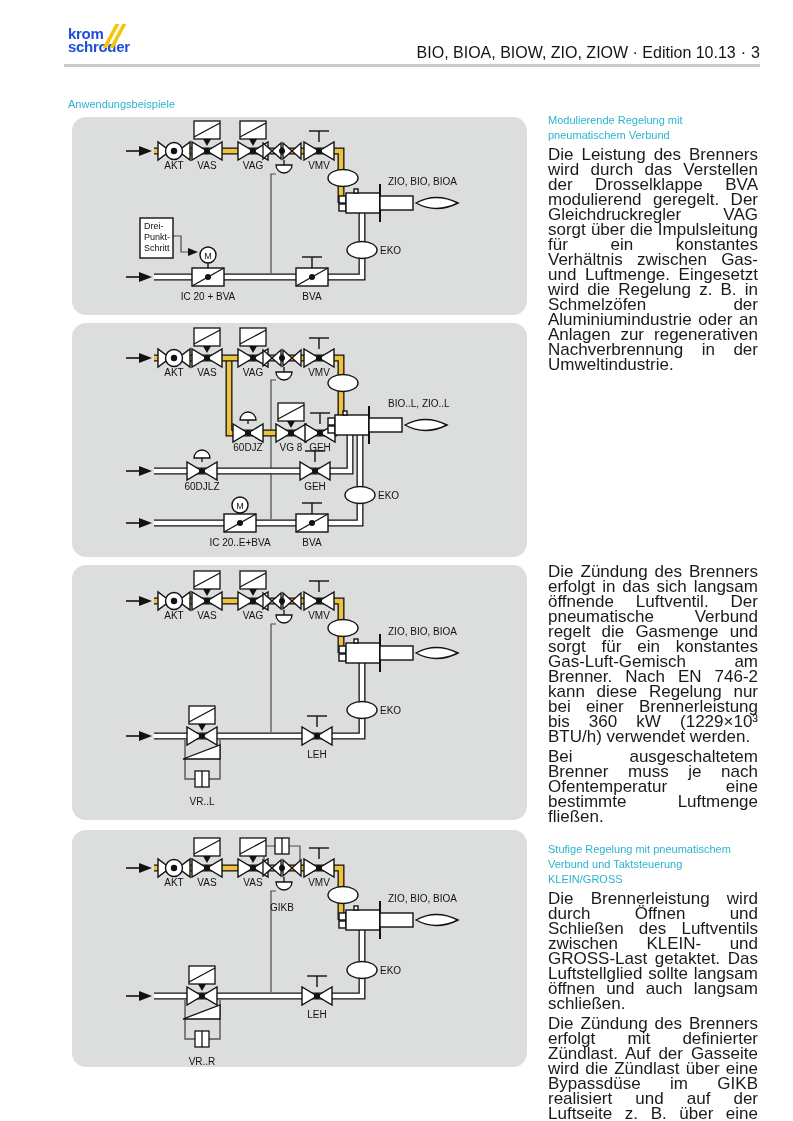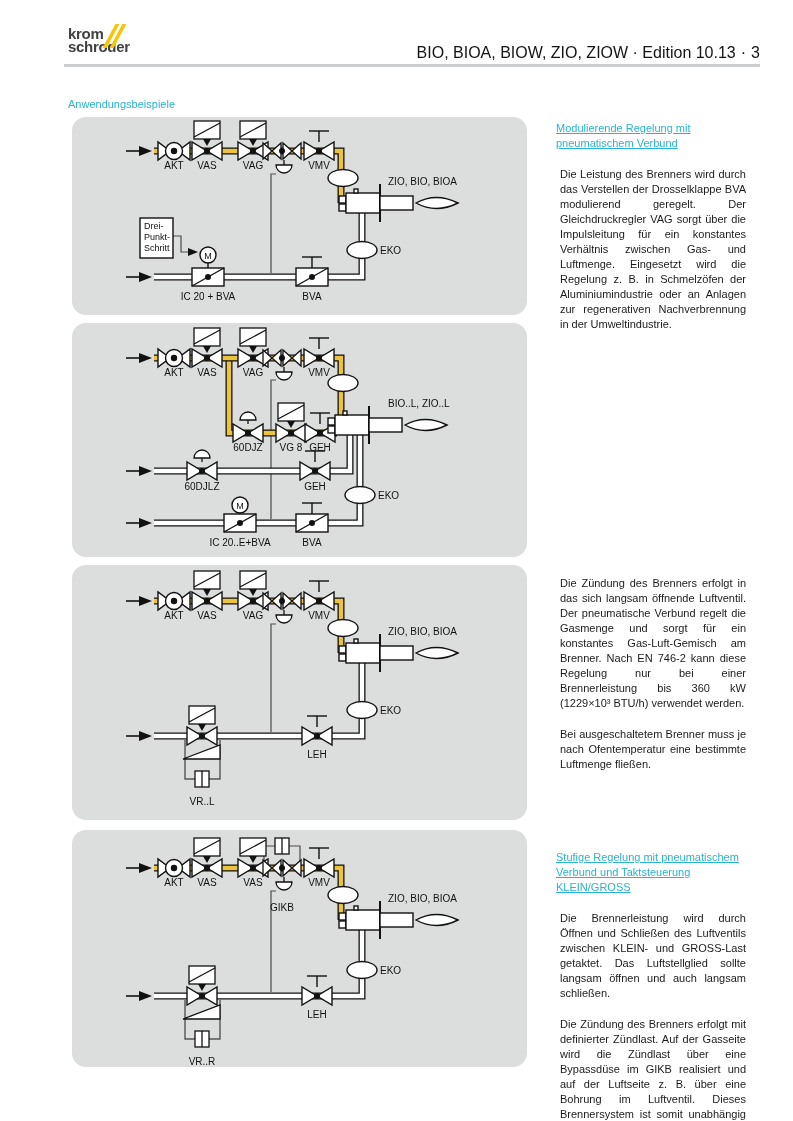--- a/index.html
+++ b/index.html
@@ -3,43 +3,43 @@
 <meta charset="utf-8">
 <style>
   html,body { margin:0; padding:0; background:#888; }
   .page {
     position:relative; width:793px; height:1121px; margin:0 auto;
     background:#ffffff; overflow:hidden;
     font-family:"Liberation Sans", sans-serif; color:#1a1a1a;
   }
   
   .logo { position:absolute; left:68px; top:27px; font-weight:bold;
-          font-size:15px; line-height:13px; letter-spacing:-0.3px; color:#404040; }
+          font-size:15px; line-height:13px; letter-spacing:-0.3px; color:#1d4ed8; }
   .logo .slashes { position:absolute; left:37px; top:-3px; width:22px; height:24px; }
   .logo .slashes span { position:absolute; top:0; width:4px; height:24px;
           background:#F6C50A; transform:skewX(-28deg); }
   .logo .slashes span:first-child { left:4px; }
   .logo .slashes span:last-child  { left:11px; }
   .doctitle { position:absolute; right:33px; top:44px; font-size:16px; color:#141414; }
   .doctitle .sep { margin:0 5px; }
   .rule { position:absolute; left:64px; top:64px; width:696px; height:3px; background:#C9CBCD; }
   .page-heading { position:absolute; left:68px; top:82px; font-size:11px; color:#2BB3CE;margin-top:16px; }
 
   
   .panel { position:absolute; left:72px; width:455px; background:#DCDEDD; border-radius:14px; }
   .panel svg { display:block; }
   #panel1 { top:117px; height:198px; }
   #panel2 { top:323px; height:234px; }
   #panel3 { top:565px; height:255px; }
   #panel4 { top:830px; height:237px; }
 
   
   .section { position:absolute; left:544px; width:218px; }
-  .section h3 { margin:12px; font-size:11px; line-height:15px; font-weight:normal; color:#2BB3CE;text-decoration:underline; }
-  .section p  { margin:16px; font-size:11px; line-height:15px; text-align:justify; color:#1a1a1a; }
+  .section h3 { margin:4px; font-size:11px; line-height:15px; font-weight:normal; color:#2BB3CE; }
+  .section p  { margin:4px; font-size:17px; line-height:15px; text-align:justify; color:#1a1a1a; }
   .section p + p { margin-top:5px; }
   #sec1 { top:109px; } #sec2 { top:320px; } #sec3 { top:560px; } #sec4 { top:838px; }
 
   
   .pipe-case { stroke:#111; stroke-width:7; fill:none; }
   .pipe-gas  { stroke:#EDC23C; stroke-width:4.4; fill:none; }
   .pipe-air  { stroke:#ffffff; stroke-width:4.4; fill:none; }
   .thin      { stroke:#4a4a4a; stroke-width:1.2; fill:none; }
   .loop      { stroke:#555;   stroke-width:1.4; fill:none; }
   .dl  { font-family:"Liberation Sans",sans-serif; font-size:10px; fill:#111; text-anchor:middle; }

